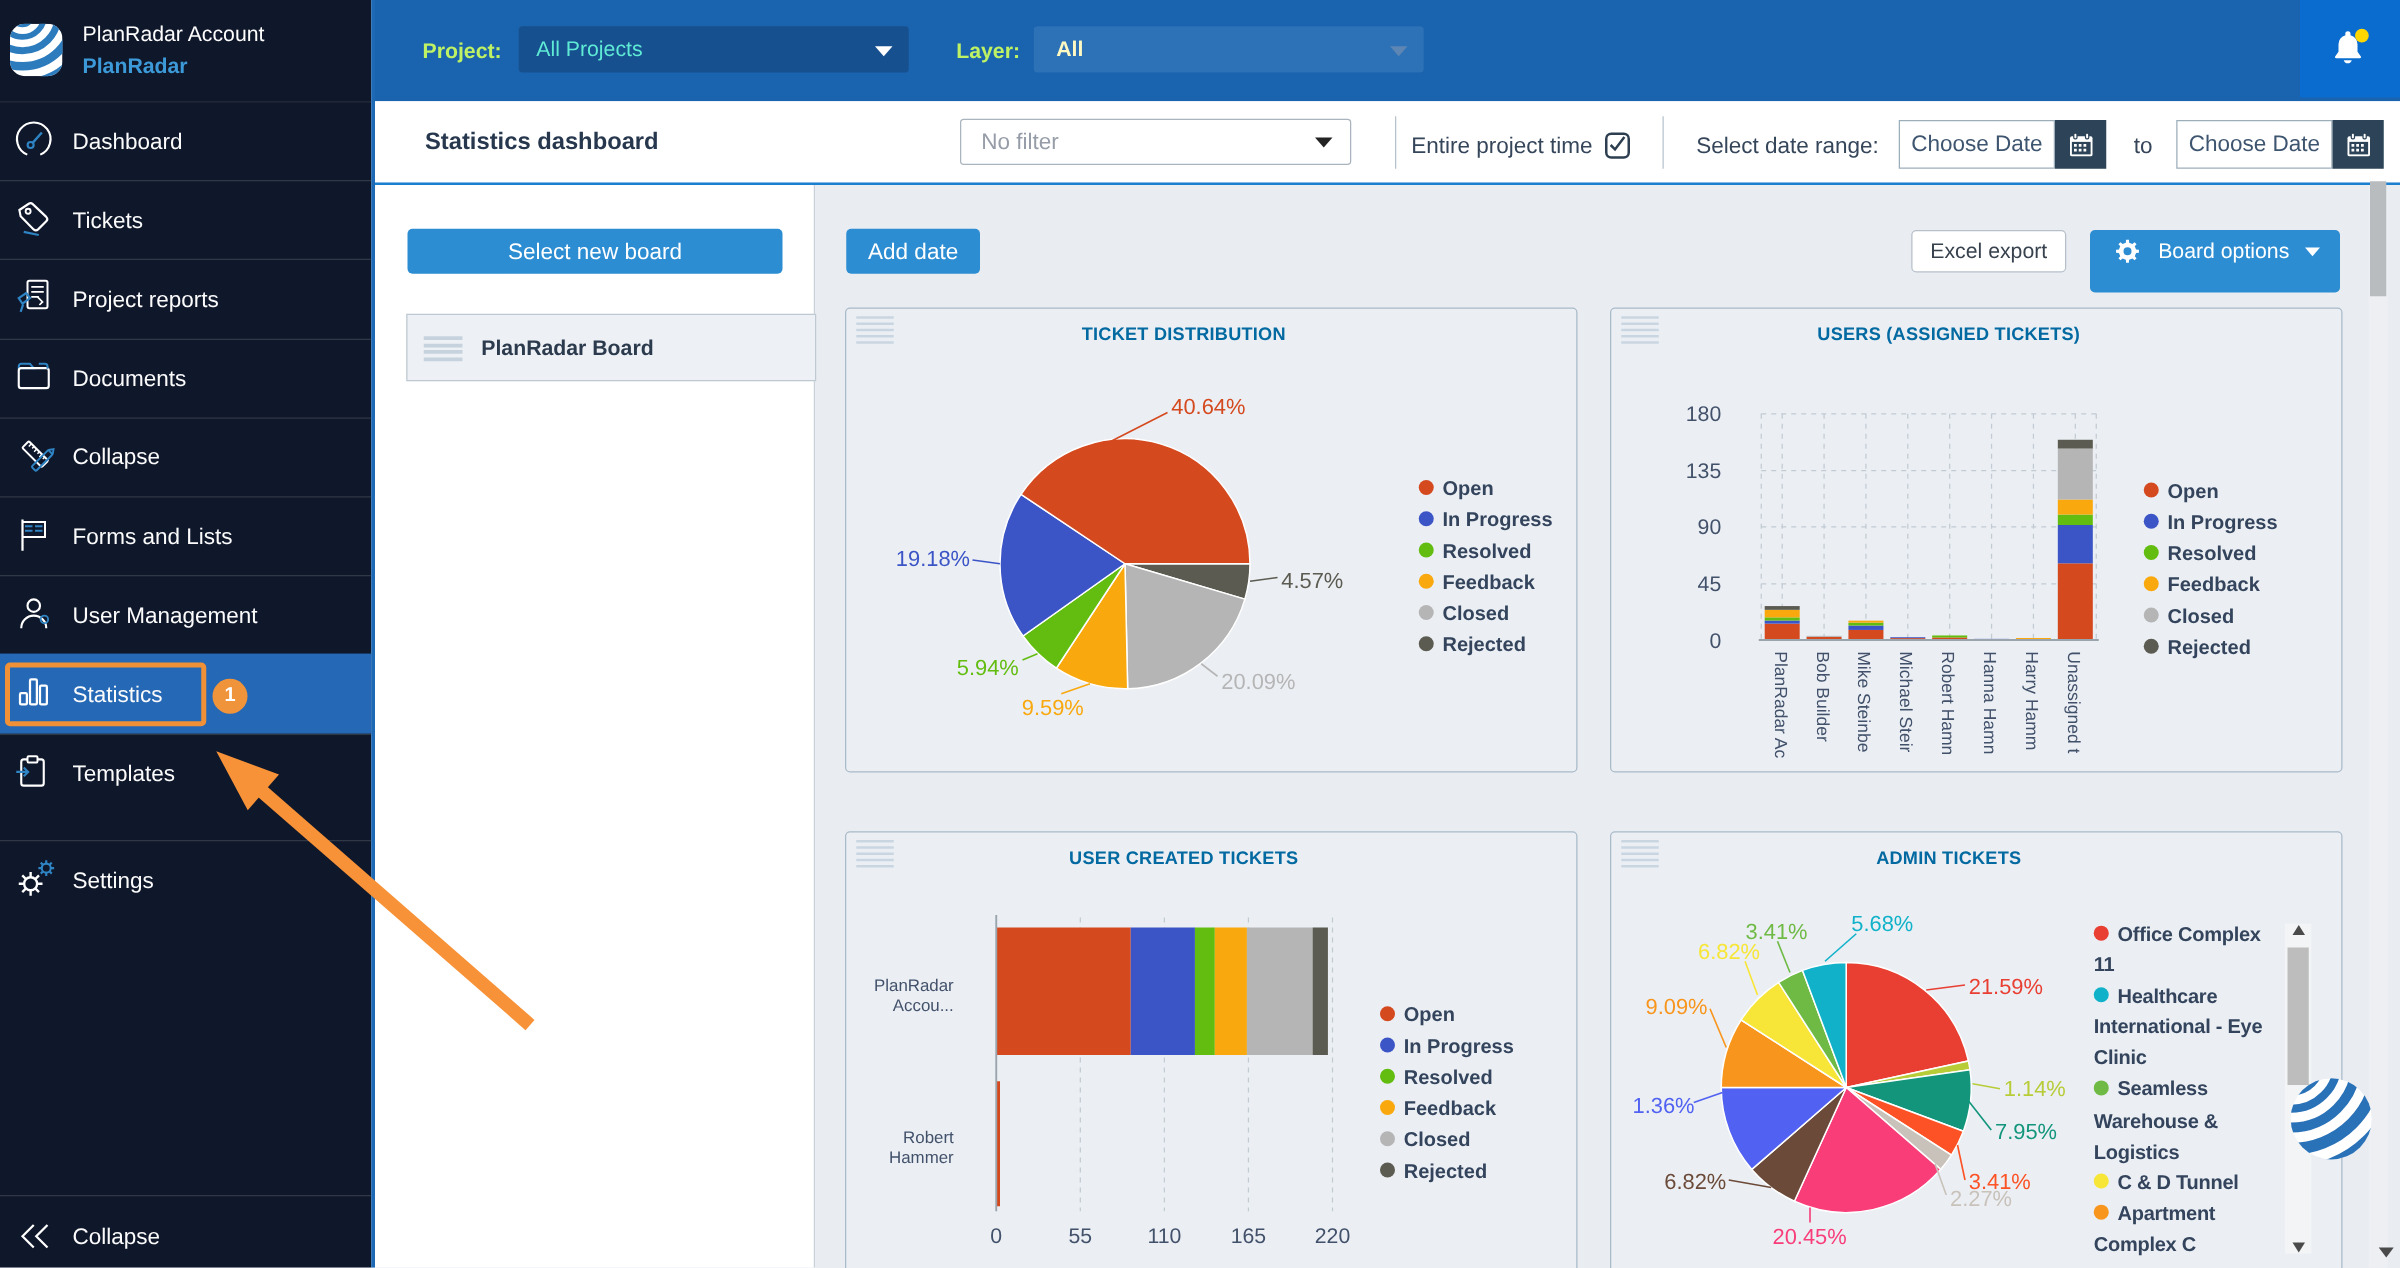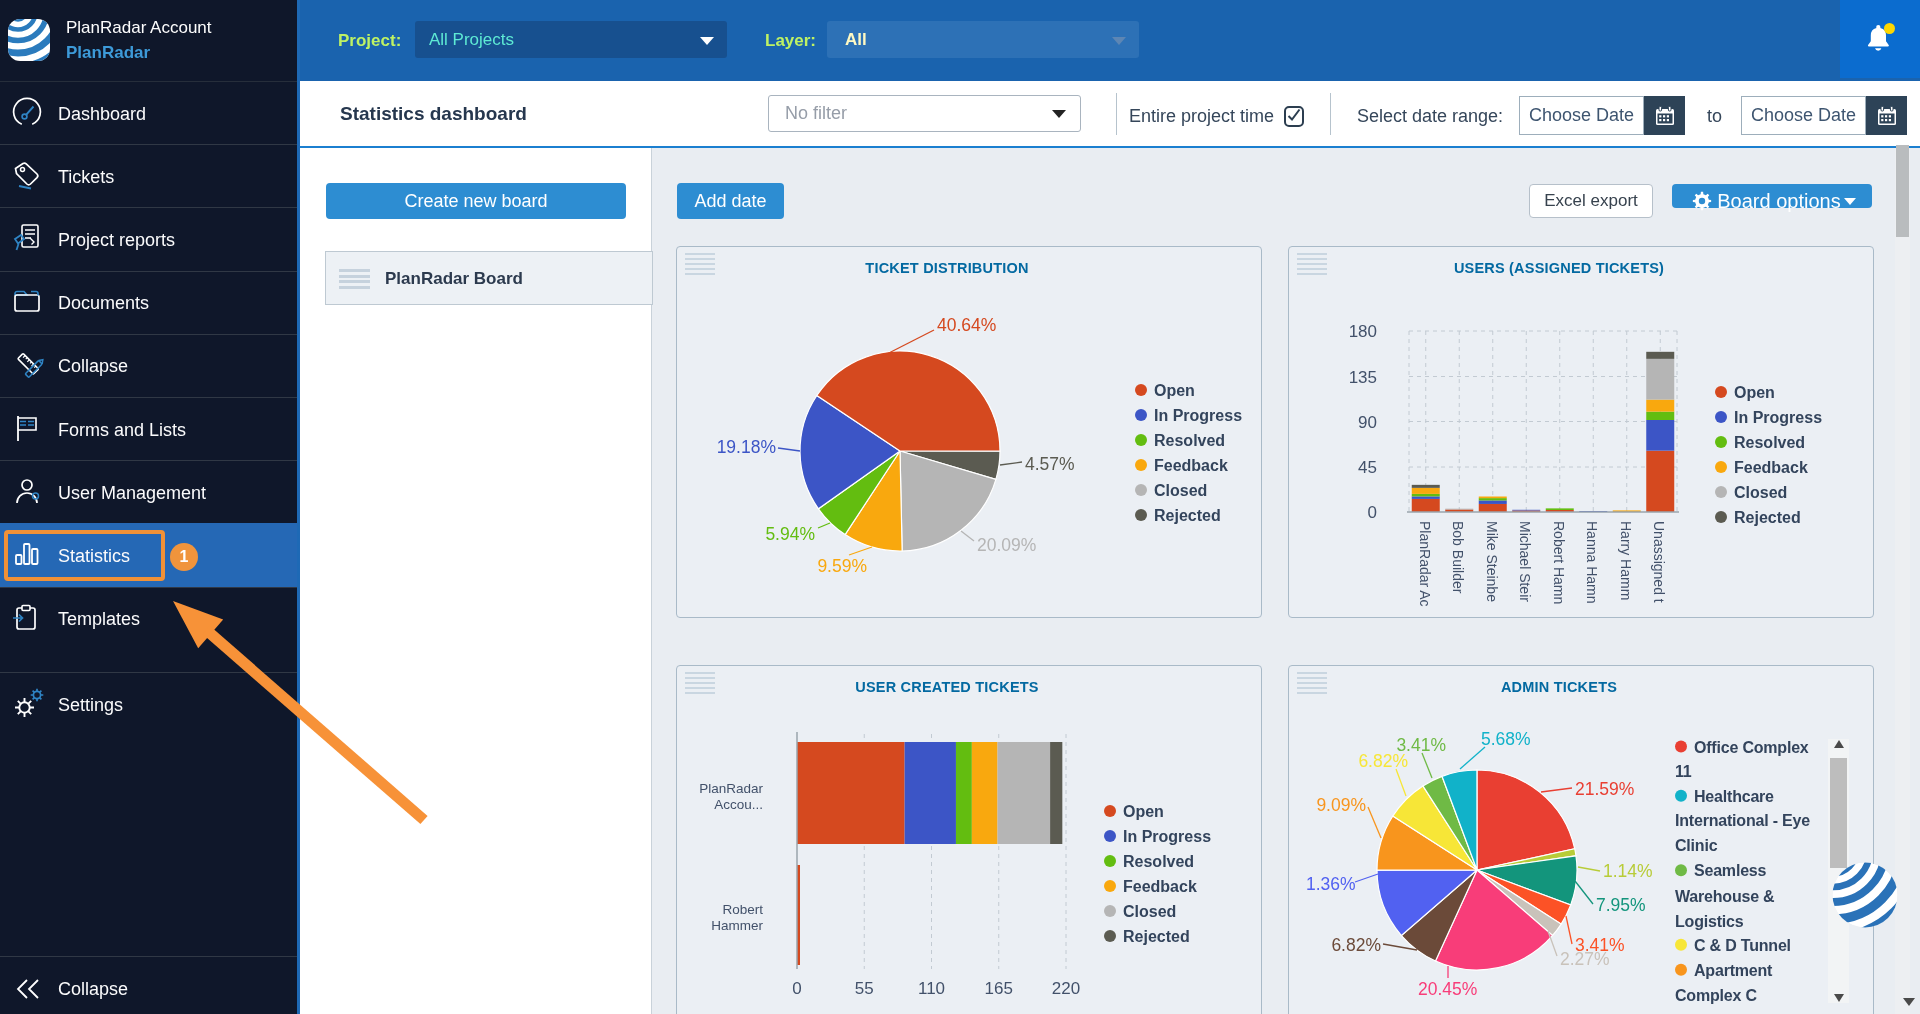--- a/index.html
+++ b/index.html
@@ -45,21 +45,21 @@
 #leftpanel { position:absolute; left:0; top:0; width:352px; height:866px; background:#ffffff;
   border-right:1px solid #c9d2da; }
 .btn-blue { position:absolute; background:#2d8dd2; border-radius:4px; color:#fff; text-align:center; }
 #createboard { left:26px; top:35px; width:300px; height:36px; font-size:18px; line-height:36px; }
 #boardrow { position:absolute; left:25px; top:103px; width:328px; height:54px; background:#edf1f5;
   border:1px solid #bec9d2; }
 #boardrow .bname { position:absolute; left:59px; top:17px; font-size:17px; font-weight:bold; color:#2c3a4e; }
 #addchart { left:377px; top:35px; width:107px; height:36px; font-size:18px; line-height:36px; }
 #excelbtn { position:absolute; left:1229px; top:36px; width:124px; height:34px; background:#fff;
   border:1px solid #b6c0ca; border-radius:4px; font-size:17px; color:#37424e; text-align:center; line-height:32px; }
-#boardopt { left:1372px; top:36px; width:200px; height:24px; font-size:20px; line-height:34px; }
+#boardopt { left:1372px; top:36px; width:200px; height:50px; font-size:17px; line-height:34px; }
 .card { position:absolute; width:586px; background:#ebeff4; border:1px solid #a9bac8; border-radius:4px; }
 .card .handle { position:absolute; left:8px; top:6px; }
 .card .ctitle { position:absolute; top:13px; width:100%; text-align:center; font-size:14.5px;
   font-weight:bold; color:#0369a1; letter-spacing:0.2px; }
 #card1 { left:376px; top:98px; height:372px; }
 #card2 { left:988px; top:98px; height:372px; }
 #card3 { left:376px; top:517px; height:372px; }
 #card4 { left:988px; top:517px; height:372px; }
 
 #mainsb-track { position:absolute; left:1595px; top:0; width:15px; height:866px; background:#edeff2; }
@@ -263,21 +263,21 @@
           <rect x="12.8" y="10.2" width="2.2" height="2.2"></rect>
           <rect x="5.2" y="14" width="2.2" height="2.2"></rect>
           <rect x="9" y="14" width="2.2" height="2.2"></rect>
           <rect x="12.8" y="14" width="2.2" height="2.2"></rect>
         </g>
       </svg></div>
 </div>
 <div id="whead-line"></div>
 <div id="content">
   <div id="leftpanel">
-    <div class="btn-blue" id="createboard">Create new board</div>
+    <div class="btn-blue" id="createboard">Select new board</div>
   </div>
   <div id="boardrow">
     <div class="handle" style="position:absolute; left:13px; top:17px; width:31px;">
       <div></div>
         <div></div>
         <div></div>
         <div></div>
     </div>
     <span class="bname">PlanRadar Board</span>
   </div>

